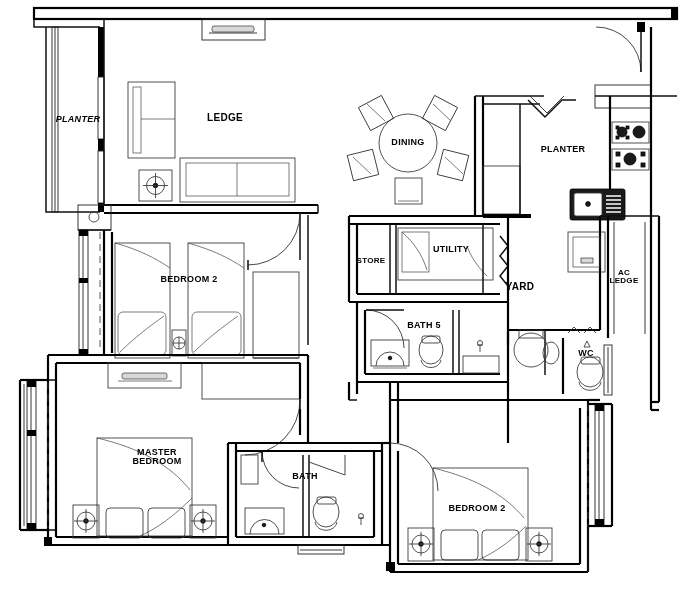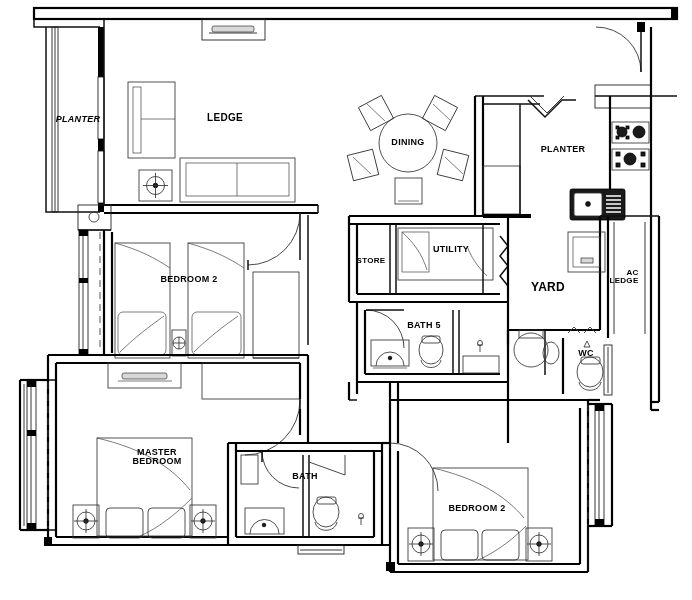--- a/index.html
+++ b/index.html
@@ -461,22 +461,22 @@
     </g>
 
   </svg>
 
   <div class="room-label" style="left:78px;  top:120px; font-size:9px;font-style:italic;">PLANTER</div>
   <div class="room-label" style="left:225px; top:118px; font-size:10px;">LEDGE</div>
   <div class="room-label" style="left:408px; top:143px; font-size:9px;">DINING</div>
   <div class="room-label" style="left:563px; top:150px; font-size:9px;">PLANTER</div>
   <div class="room-label" style="left:371px; top:261px; font-size:8px;">STORE</div>
   <div class="room-label" style="left:451px; top:250px; font-size:9px;">UTILITY</div>
-  <div class="room-label" style="left:548px; top:287px; font-size:12px;">YARD</div>
-  <div class="room-label" style="left:624px; top:277px; font-size:8px;text-align:right;">AC
+  <div class="room-label" style="left:520px; top:287px; font-size:10px;">YARD</div>
+  <div class="room-label" style="left:624px; top:277px; font-size:8px;">AC
 LEDGE</div>
   <div class="room-label" style="left:189px; top:280px; font-size:9px;">BEDROOM 2</div>
   <div class="room-label" style="left:424px; top:326px; font-size:9px;">BATH 5</div>
   <div class="room-label" style="left:586px; top:354px; font-size:9px;">WC</div>
   <div class="room-label" style="left:157px; top:457px; font-size:9px;">MASTER
 BEDROOM</div>
   <div class="room-label" style="left:305px; top:477px; font-size:9px;">BATH</div>
   <div class="room-label" style="left:477px; top:509px; font-size:9px;">BEDROOM 2</div>
 
 </div>

